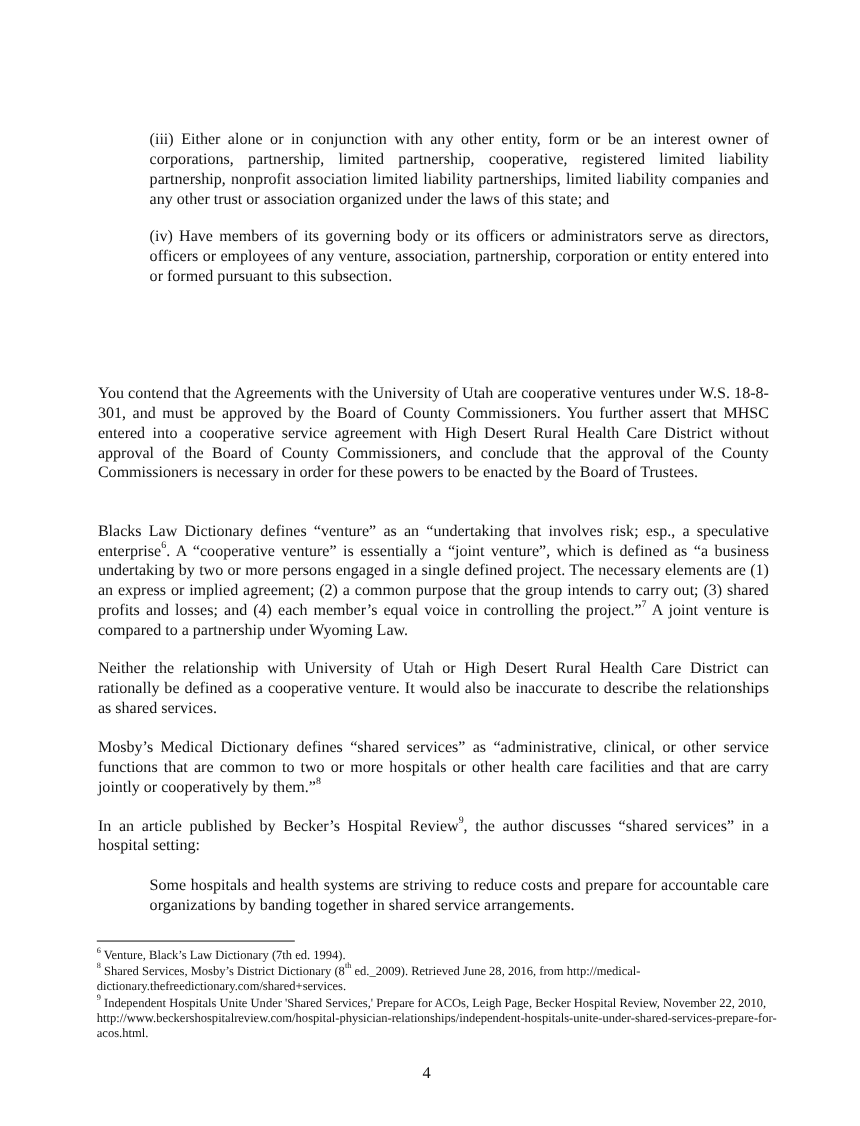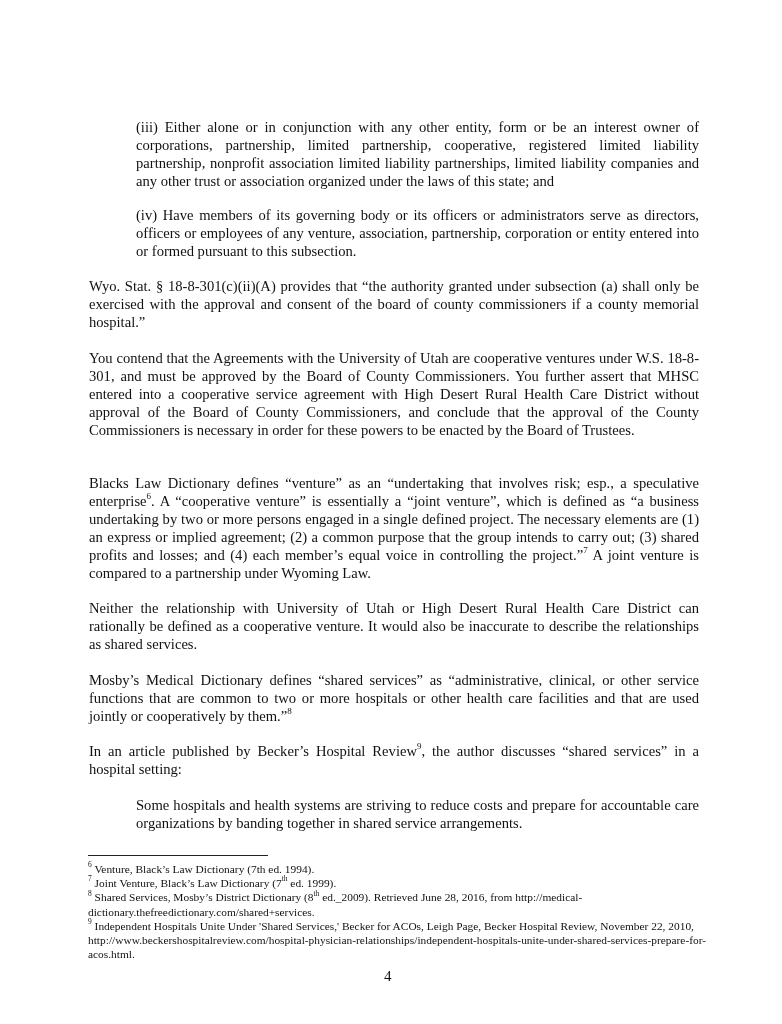--- a/index.html
+++ b/index.html
@@ -75,60 +75,54 @@
 <div class="page">
 
   <p class="para indent" style="top:119px;">
     <span>(iii)  Either alone or in conjunction with any other entity, form or be an interest owner of corporations, partnership, limited partnership, cooperative, registered limited liability partnership, nonprofit association limited liability partnerships, limited liability companies and any other trust or association organized under the laws of this state; and</span>
   </p>
 
   <p class="para indent" style="top:207px;">
     <span>(iv)  Have members of its governing body or its officers or administrators serve as directors, officers or employees of any venture, association, partnership, corporation or entity entered into or formed pursuant to this subsection.</span>
   </p>
 
-  <p class="para" style="top:278px;">
-    <span>Wyo. Stat. § 18-8-301(c)(ii)(A) provides that “the authority granted under subsection (a) shall only be exercised with the approval and consent of the board of county commissioners if a county memorial hospital.”</span>
-  </p>
 
   <p class="para" style="top:350px;">
     <span>You contend that the Agreements with the University of Utah are cooperative ventures under W.S. 18-8-301, and must be approved by the Board of County Commissioners. You further assert that MHSC entered into a cooperative service agreement with High Desert Rural Health Care District without approval of the Board of County Commissioners, and conclude that the approval of the County Commissioners is necessary in order for these powers to be enacted by the Board of Trustees.</span>
   </p>
 
   <p class="para" style="top:475px;">
     <span>Blacks Law Dictionary defines “venture” as an “undertaking that involves risk; esp., a speculative enterprise</span><sup>6</sup><span>.  A “cooperative venture” is essentially a “joint venture”, which is defined as “a business undertaking by two or more persons engaged in a single defined project. The necessary elements are (1) an express or implied agreement; (2) a common purpose that the group intends to carry out; (3) shared profits and losses; and (4) each member’s equal voice in controlling the project.”</span><sup>7</sup><span>  A joint venture is compared to a partnership under Wyoming Law.</span>
   </p>
 
   <p class="para" style="top:600px;">
     <span>Neither the relationship with University of Utah or High Desert Rural Health Care District can rationally be defined as a cooperative venture.  It would also be inaccurate to describe the relationships as shared services.</span>
   </p>
 
   <p class="para" style="top:672px;">
-    <span>Mosby’s Medical Dictionary defines “shared services” as “administrative, clinical, or other service functions that are common to two or more hospitals or other health care facilities and that are used jointly or cooperatively by them.”</span><sup>8</sup>
+    <span>Mosby’s Medical Dictionary defines “shared services” as “administrative, clinical, or other service functions that are common to two or more hospitals or other health care facilities and that are carry jointly or cooperatively by them.”</span><sup>8</sup>
   </p>
 
   <p class="para" style="top:743px;font-family:Liberation Serif, serif;">
     <span>In an article published by Becker’s Hospital Review</span><sup>9</sup><span>, the author discusses “shared services” in a hospital setting:</span>
   </p>
 
   <p class="para indent" style="top:797px;">
     <span>Some hospitals and health systems are striving to reduce costs and prepare for accountable care organizations by banding together in shared service arrangements.</span>
   </p>
 
   <div class="fn-rule"></div>
 
   <div class="footnotes">
     <div>
       <sup>6</sup><span> Venture, </span><span class="u">Black’s Law Dictionary</span><span> (7th ed. 1994).</span>
     </div>
     <div>
-      <sup>7</sup><span> Joint Venture, </span><span class="u">Black’s Law Dictionary</span><span> (7</span><sup>th</sup><span> ed. 1999).</span>
-    </div>
-    <div>
       <sup>8</sup><span> Shared Services, </span><span class="u">Mosby’s District Dictionary</span><span> (8</span><sup>th</sup><span> ed._2009). Retrieved June 28, 2016, from http://medical-dictionary.thefreedictionary.com/shared+services.</span>
     </div>
     <div>
-      <sup>9</sup><span> </span><span class="u">Independent Hospitals Unite Under 'Shared Services,' Becker for ACOs,</span><span> Leigh Page, Becker Hospital Review, November 22, 2010, http://www.beckershospitalreview.com/hospital-physician-relationships/independent-hospitals-unite-under-shared-services-prepare-for-acos.html.</span>
+      <sup>9</sup><span> </span><span class="u">Independent Hospitals Unite Under 'Shared Services,' Prepare for ACOs,</span><span> Leigh Page, Becker Hospital Review, November 22, 2010, http://www.beckershospitalreview.com/hospital-physician-relationships/independent-hospitals-unite-under-shared-services-prepare-for-acos.html.</span>
     </div>
   </div>
 
   <div class="page-number">4</div>
 
 </div>
 
 </body></html>

